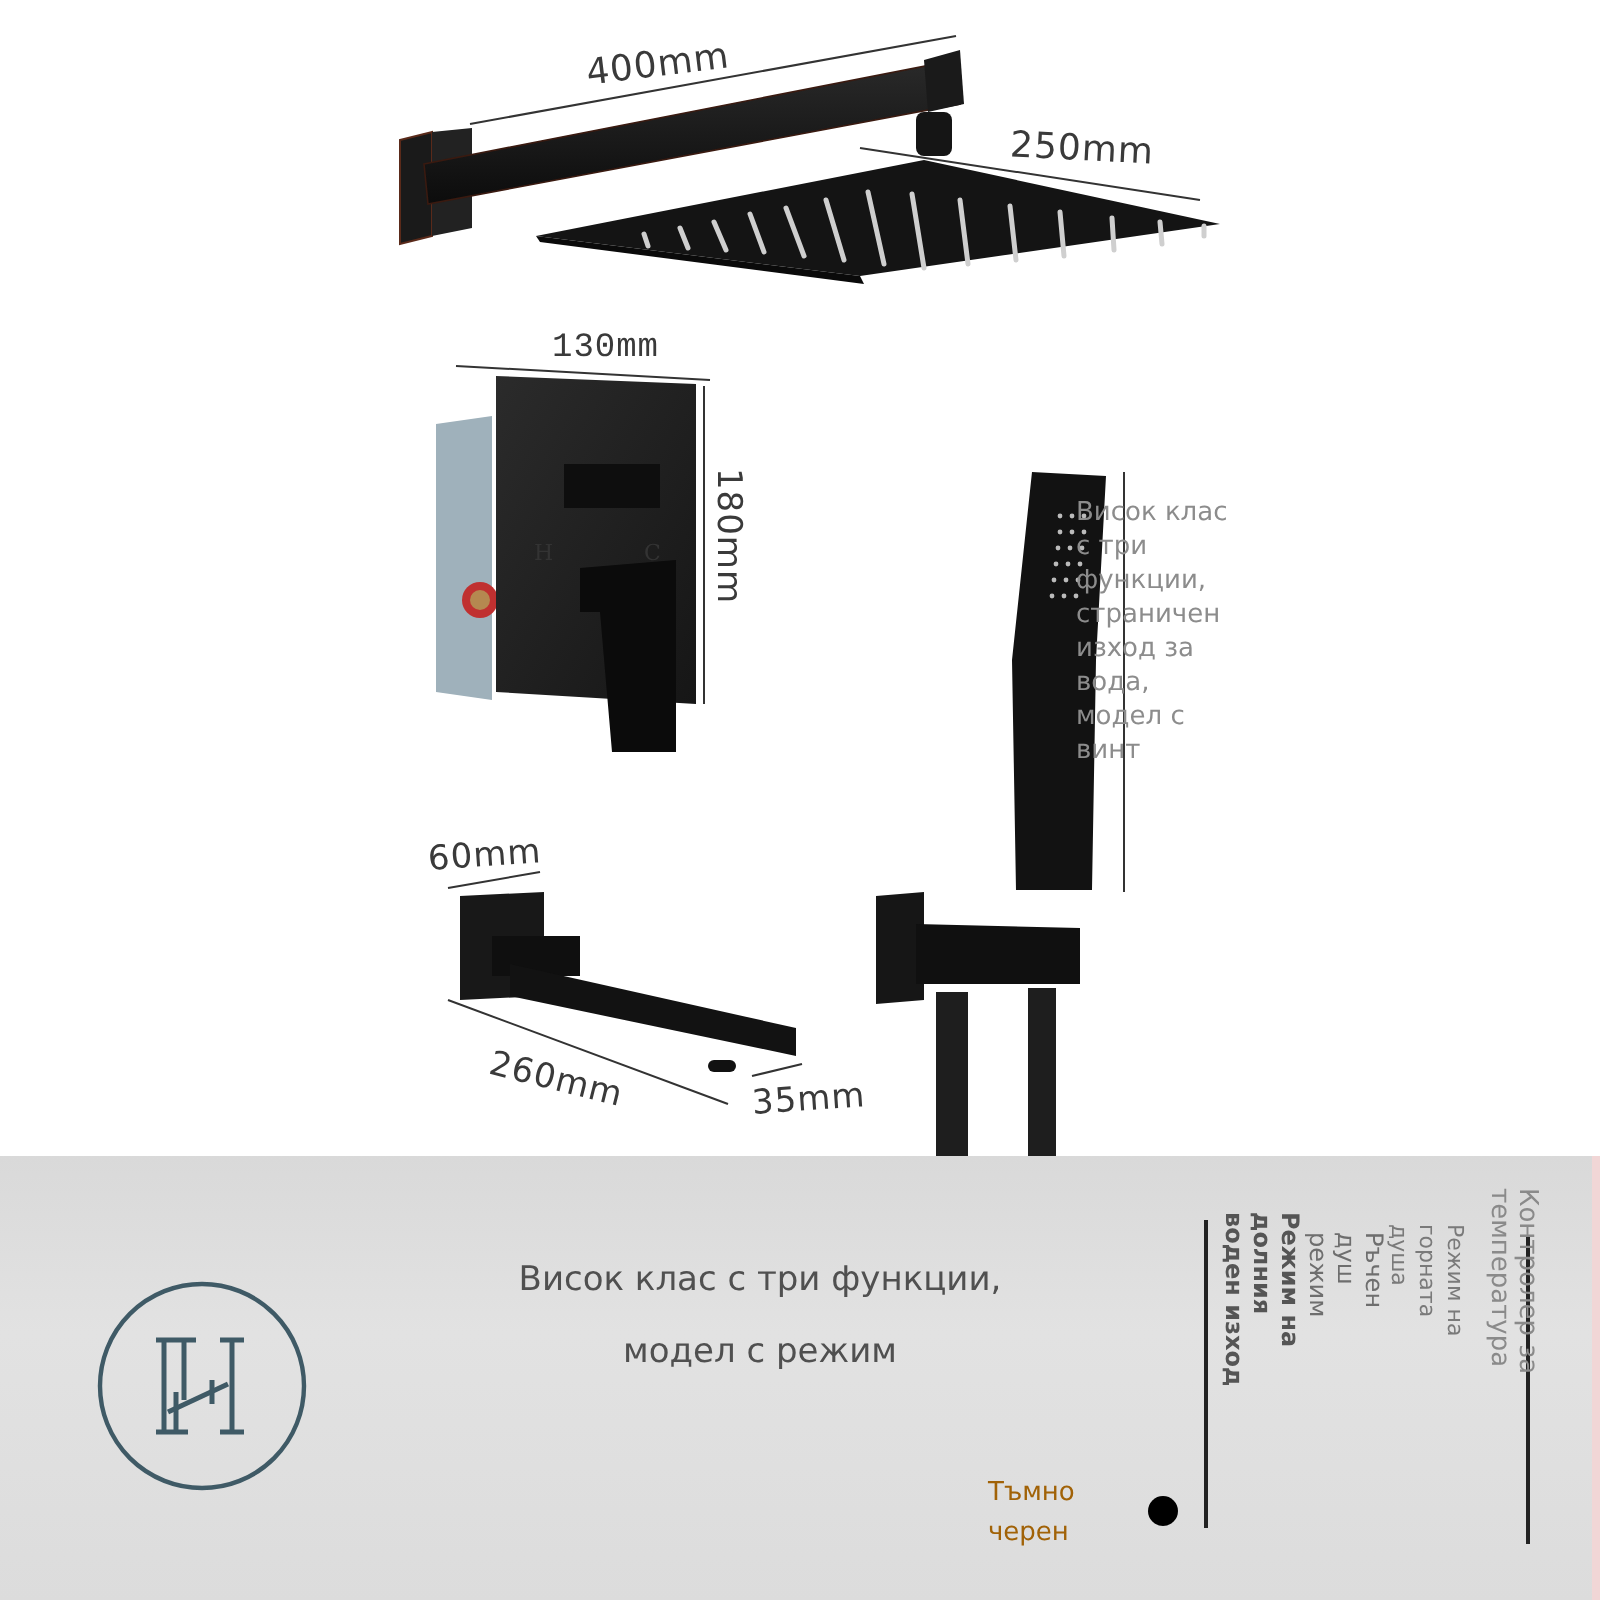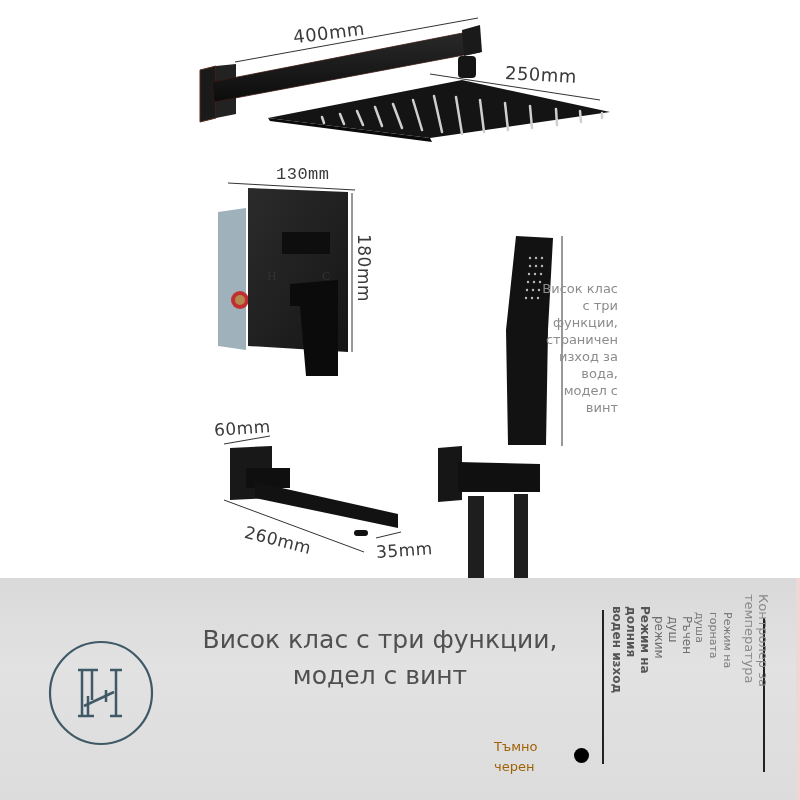--- a/index.html
+++ b/index.html
@@ -3,22 +3,22 @@
 <meta charset="utf-8">
 <style>
   html, body { margin:0; padding:0; }
   body { width:800px; height:800px; position:relative; overflow:hidden; background:#ffffff; font-family:"DejaVu Sans", sans-serif; }
   .abs { position:absolute; }
   .dim { color:#3a3a3a; font-size:17px; font-family:"DejaVu Sans", sans-serif; letter-spacing:0.5px; white-space:nowrap; }
   svg { position:absolute; left:0; top:0; }
   .band { left:0; top:578px; width:800px; height:222px;
           background: linear-gradient(180deg,#d9d9d9 0%, #e2e2e2 40%, #dcdcdc 100%); }
   .band-edge { right:0; top:578px; width:4px; height:222px; background:#f1d6d6; }
-  .headline { left:160px; top:622px; width:440px; text-align:center; color:#505050; font-size:25px; line-height:36px; font-family:"DejaVu Sans", sans-serif; }
-  .overlay-text { left:538px; top:248px; width:80px; text-align:right; color:#8c8c8c; font-size:13px; line-height:17px;margin-top:32px; }
+  .headline { left:160px; top:622px; width:440px; text-align:center; color:#505050; font-size:17px; line-height:36px; font-family:"DejaVu Sans", sans-serif; }
+  .overlay-text { left:538px; top:248px; width:80px; text-align:left; color:#8c8c8c; font-size:13px; line-height:17px; }
   .vtext { writing-mode:vertical-rl; color:#7a7a7a; font-size:12px; line-height:14px; white-space:nowrap; }
   .color-label { left:494px; top:737px; color:#a16207; font-size:13px; line-height:20px; }
 </style>
 </head>
 <body>
 
 <div class="abs" style="left:0;top:0;width:800px;height:578px;">
   <svg width="800" height="578" viewBox="0 0 800 578">
     <defs>
       <linearGradient id="blk" x1="0" y1="0" x2="0" y2="1">
@@ -146,21 +146,21 @@
       <line x1="62" y1="30" x2="74" y2="30"></line>
       <line x1="30" y1="76" x2="46" y2="76"></line>
       <line x1="62" y1="76" x2="74" y2="76"></line>
       <line x1="36" y1="66" x2="66" y2="52"></line>
     </g>
   </svg>
 </div>
 
 <div class="abs headline">
   <div>Висок клас с три функции,</div>
-  <div>модел с винт</div>
+  <div>модел с режим</div>
 </div>
 
 <div class="abs" style="left:596px;top:594px;width:180px;height:160px;">
   <div class="abs" style="left:6px;top:16px;width:1.5px;height:154px;background:#222;"></div>
   <div class="abs" style="left:167px;top:24px;width:1.5px;height:154px;background:#222;"></div>
   <div class="abs vtext" style="left:142px;top:0px;font-size:13px;color:#8a8a8a;width:32px;white-space:normal;height:120px;">Контролер за температура</div>
   <div class="abs vtext" style="left:100px;top:18px;font-size:11px;width:38px;white-space:normal;height:78px;">Режим на горната душа</div>
   <div class="abs vtext" style="left:62px;top:22px;font-size:12px;width:36px;white-space:normal;height:50px;color:#6e6e6e;">Ръчен душ режим</div>
   <div class="abs vtext" style="left:12px;top:12px;font-size:12px;width:44px;white-space:normal;height:95px;color:#555;font-weight:bold;">Режим на долния воден изход</div>
 </div>

